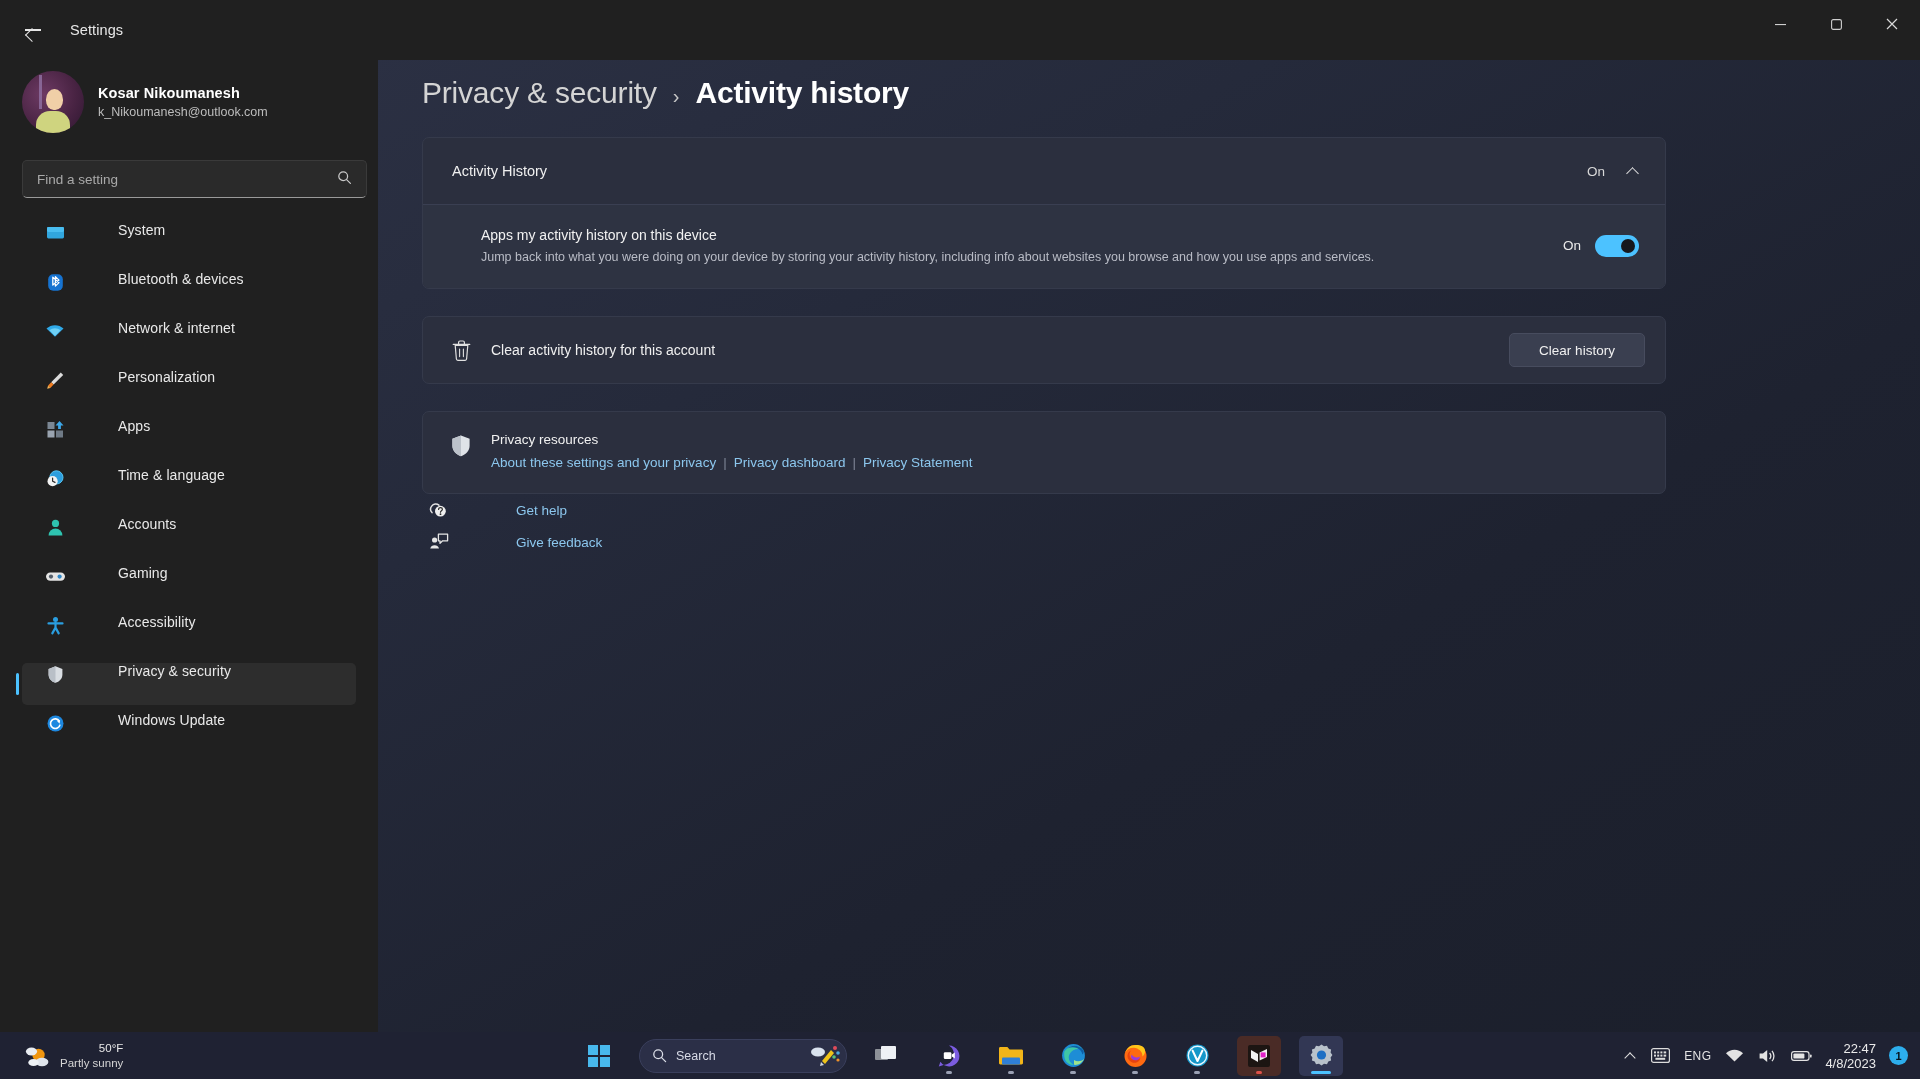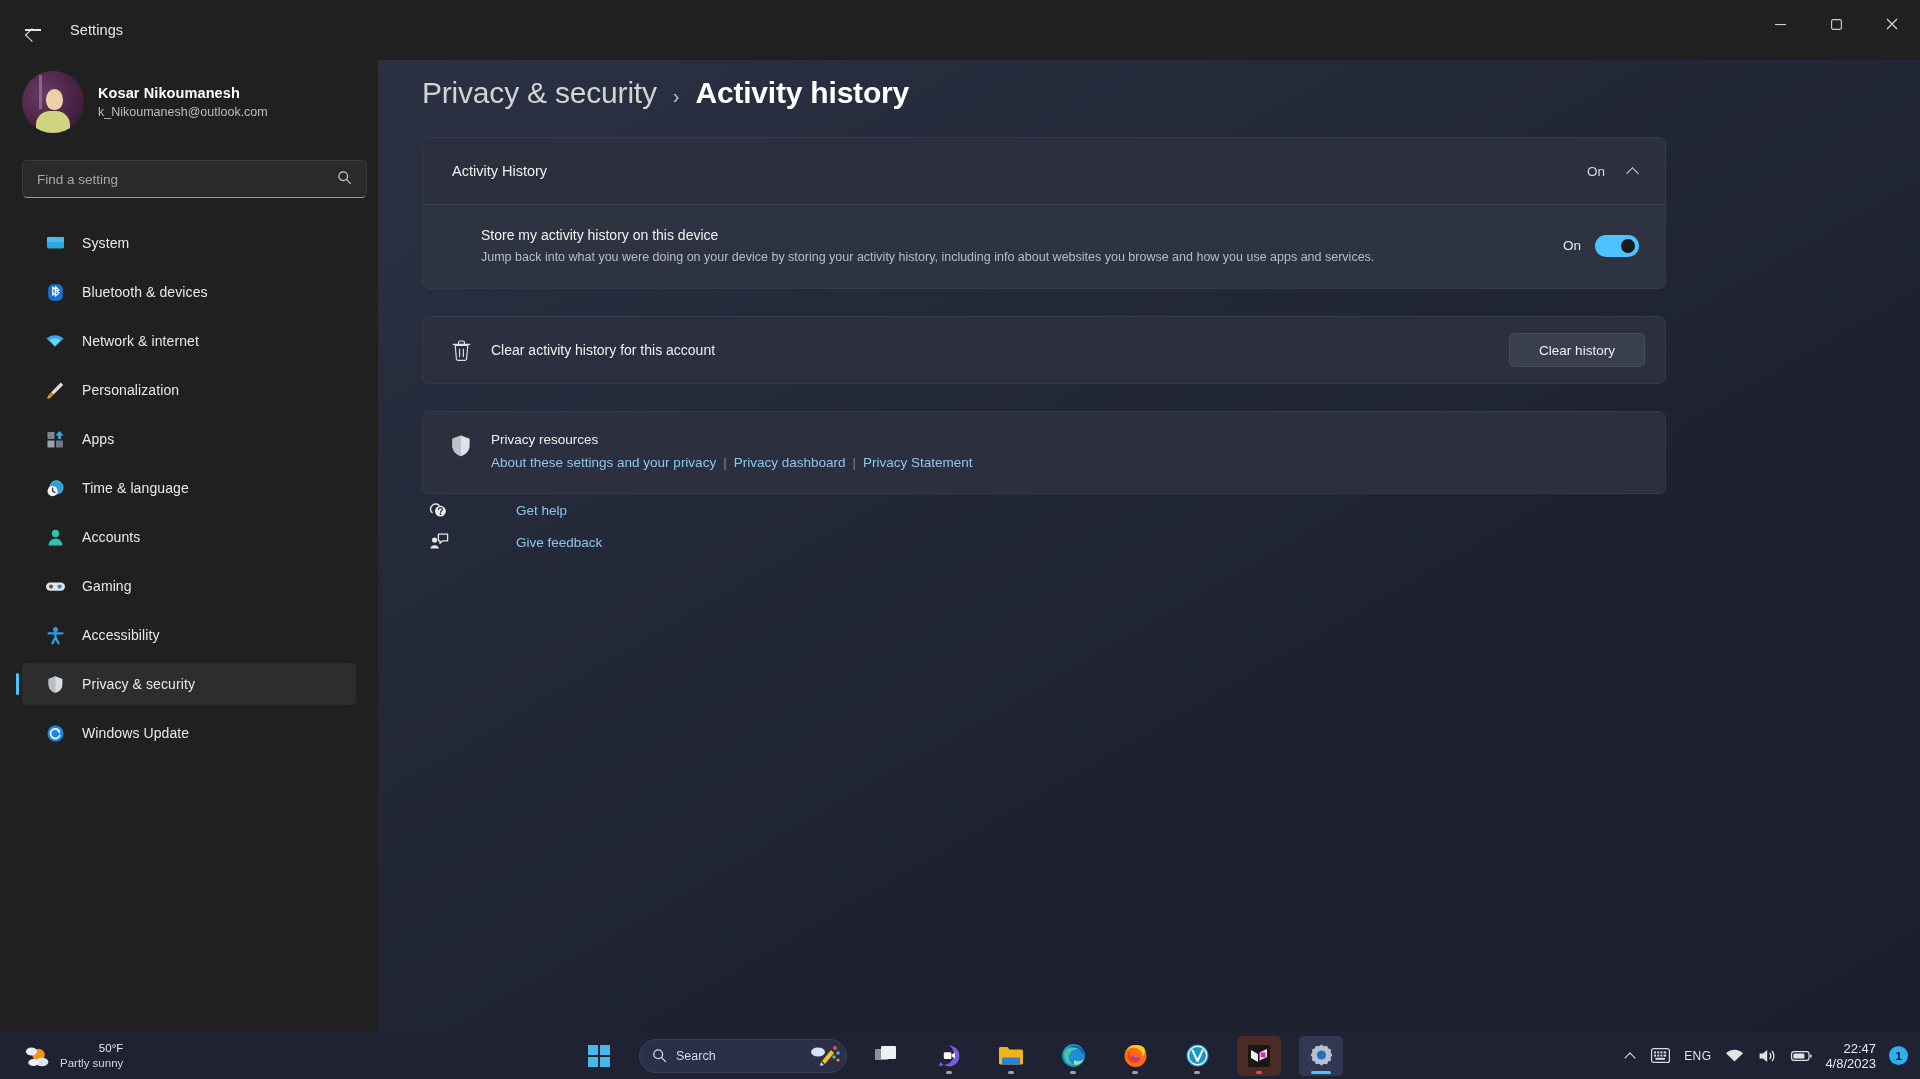--- a/index.html
+++ b/index.html
@@ -123,23 +123,24 @@
     font-family: inherit; font-size: 13.5px; color: #d8d8d8;
     padding: 0 14px;
   }
   .searchbox input::placeholder { color: #a9a9a9; }
   .search-ico { margin-right: 14px; flex: none; }
 
   .navlist { margin-top: 24px; }
   .navitem {
     position: relative;
     height: 42px; margin: 0 22px 7px 22px;
-    display: flex; align-items: center;
+    display: flex; 
     border-radius: 5px; cursor: pointer;
     padding-left: 22px;
+    gap: 36px;
   }
   .navitem.active { background: #2d2d2d; }
   .navitem.active::before {
     content: ""; position: absolute;
     left: -6px; top: 10px;
     width: 3px; height: 22px; border-radius: 2px;
     background: #4cc2ff;
   }
   .navicon {
     width: 22px; height: 22px; flex: none;
@@ -506,21 +507,21 @@
     </div>
 
     <div class="card expander">
       <div class="exp-head">
         <span class="exp-title">Activity History</span>
         <span class="exp-state">On</span>
         <span class="chev-up"></span>
       </div>
       <div class="exp-body">
         <div class="txt">
-          <div class="row-title">Store my activity history on this device</div>
+          <div class="row-title">Apps my activity history on this device</div>
           <div class="row-desc">Jump back into what you were doing on your device by storing your activity history, including info about websites you browse and how you use apps and services.</div>
         </div>
         <div class="toggle-wrap">
           <span class="toggle-label">On</span>
           <div class="toggle">
             <div class="knob"></div>
           </div>
         </div>
       </div>
     </div>

